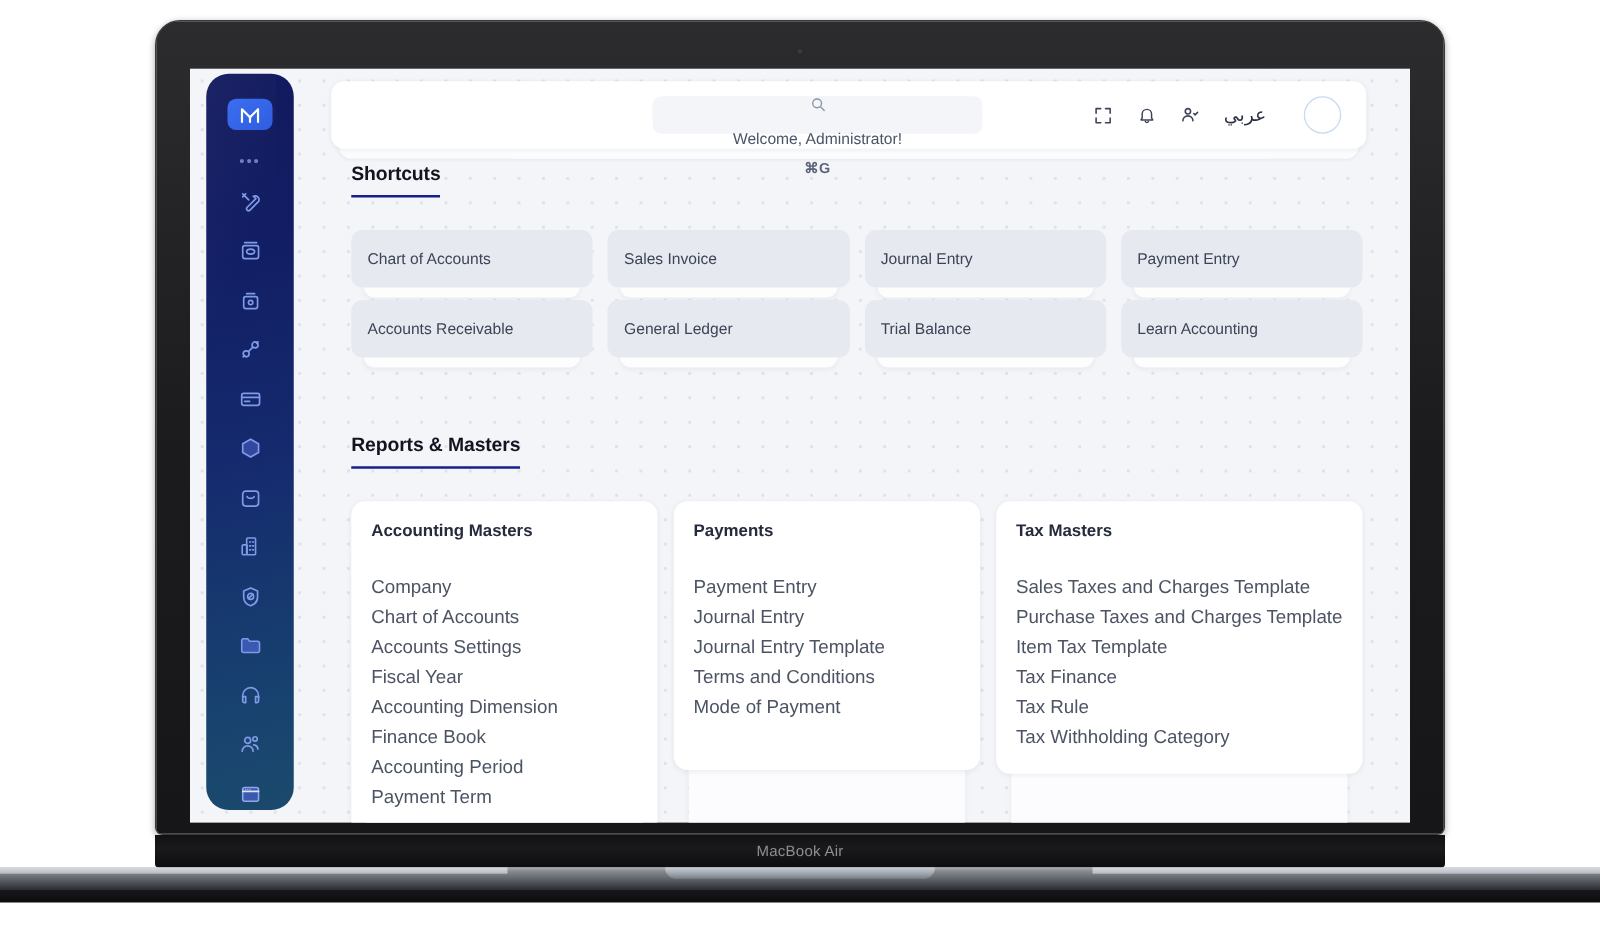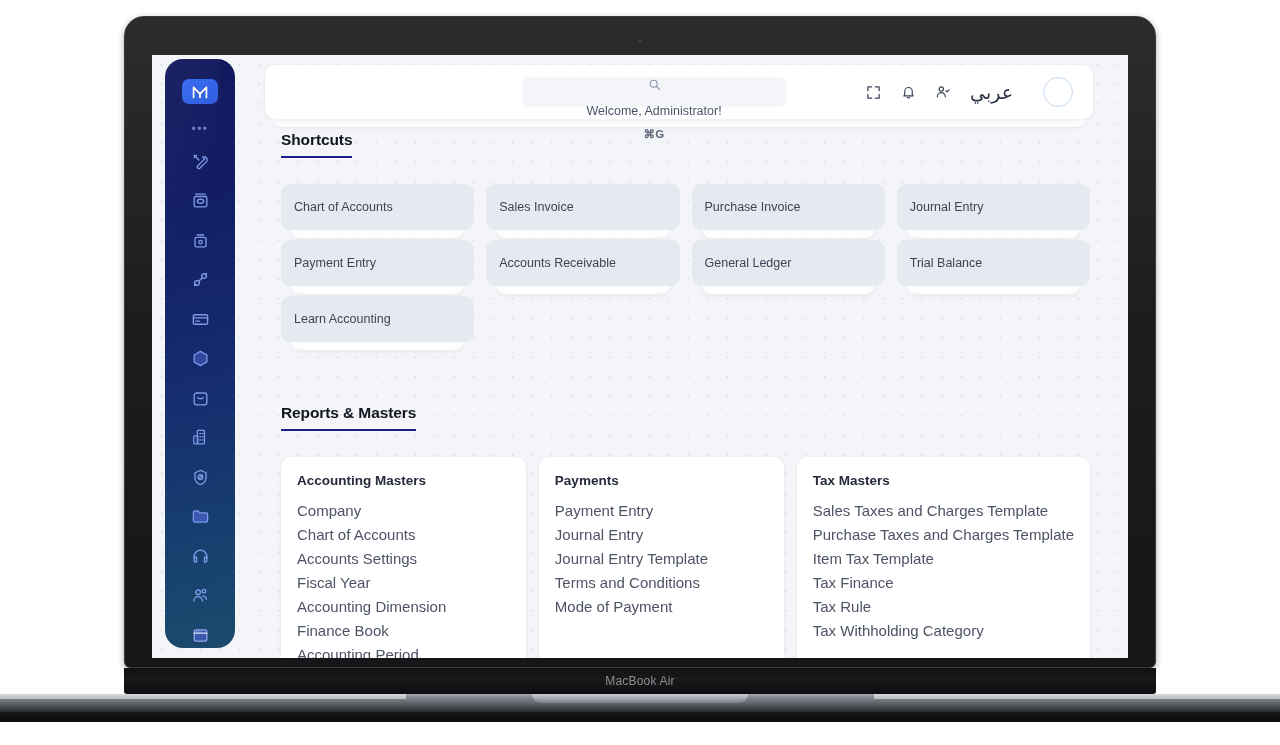--- a/index.html
+++ b/index.html
@@ -257,21 +257,21 @@
   }
   .tb-icon {
     width: 20px;
     height: 20px;
     display: flex;
     align-items: center;
     justify-content: center;
     cursor: pointer;
   }
   .lang-btn {
-    font-size: 19px;
+    font-size: 15px;
     color: #2b3245;
     cursor: pointer;
     padding: 0 2px;
   }
   .avatar {
     width: 30px;
     height: 30px;
     border-radius: 50%;
     background: #ffffff;
     border: 1.5px solid #c7daf0;
@@ -363,21 +363,21 @@
     background: #ffffff;
     border-radius: 11px;
     padding: 16px 16px 18px 16px;
     box-shadow: 0 1px 4px rgba(30,40,80,0.07);
     min-height: 215px;
   }
   .master-title {
     font-size: 13.5px;
     font-weight: 700;
     color: #252b3b;
-    margin-bottom: 10px;
+    margin-bottom: 25px;
   }
   .master-link {
     font-size: 15px;
     color: #4c5464;
     padding: 3.5px 0;
     cursor: pointer;
     white-space: nowrap;
   }
 </style>
 </head>
@@ -554,26 +554,20 @@
             </div>
             <div class="shortcut">
               <div class="shortcut-under"></div>
               <div class="shortcut-face">
                 <span class="shortcut-label">Sales Invoice</span>
               </div>
             </div>
             <div class="shortcut">
               <div class="shortcut-under"></div>
               <div class="shortcut-face">
-                <span class="shortcut-label">Purchase Invoice</span>
-              </div>
-            </div>
-            <div class="shortcut">
-              <div class="shortcut-under"></div>
-              <div class="shortcut-face">
                 <span class="shortcut-label">Journal Entry</span>
               </div>
             </div>
             <div class="shortcut">
               <div class="shortcut-under"></div>
               <div class="shortcut-face">
                 <span class="shortcut-label">Payment Entry</span>
               </div>
             </div>
             <div class="shortcut">

